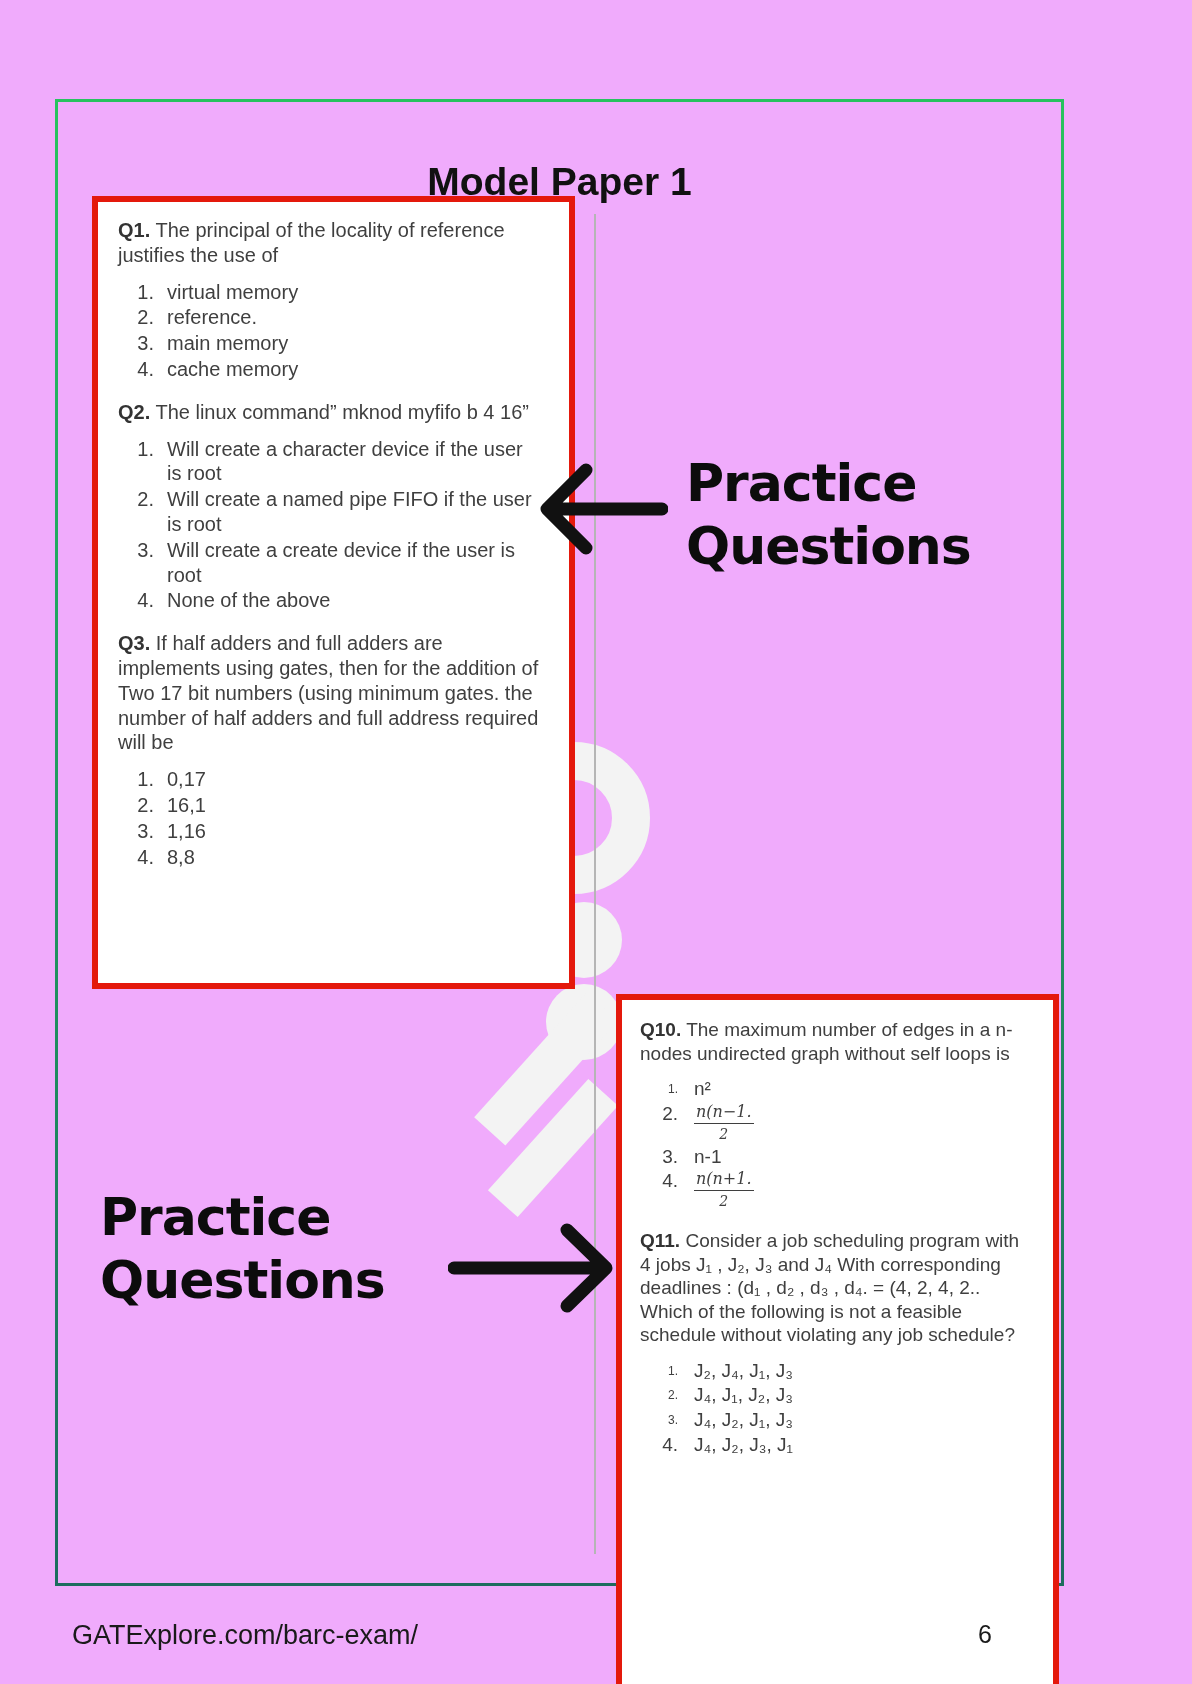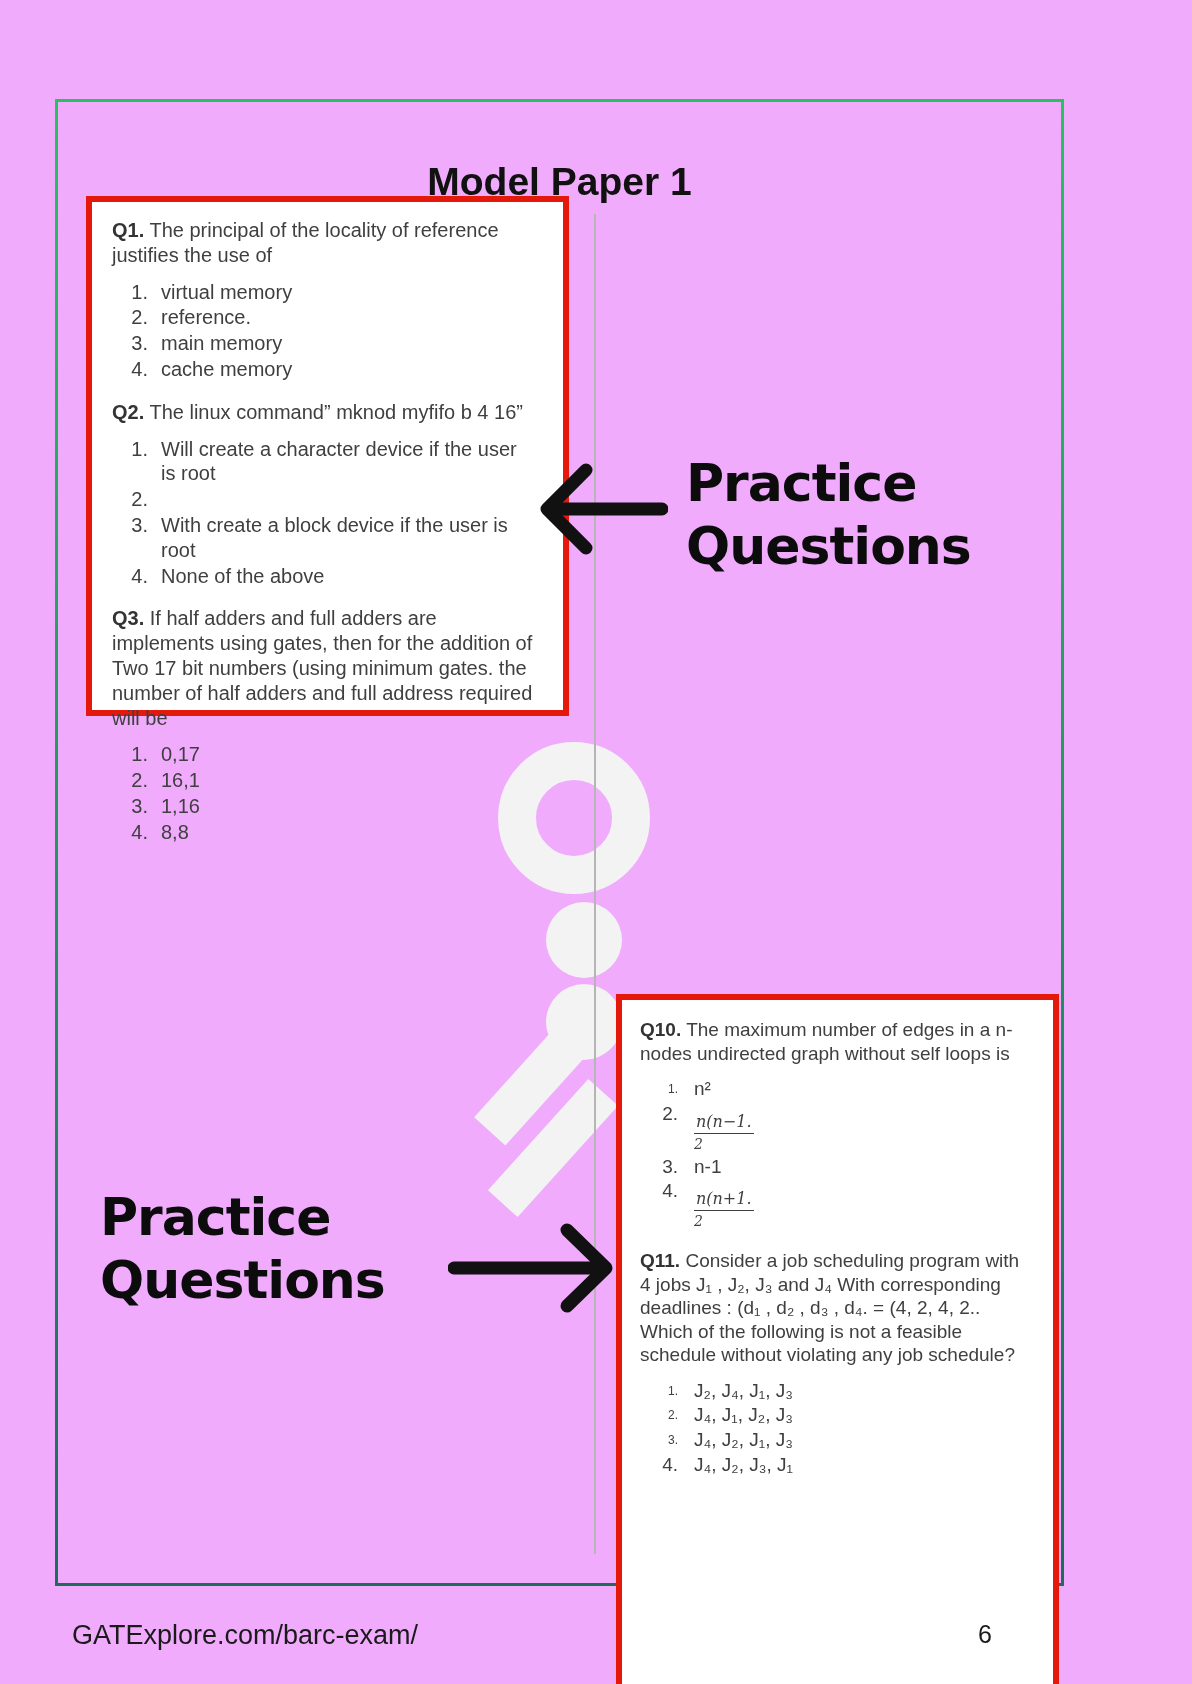--- a/index.html
+++ b/index.html
@@ -28,38 +28,38 @@
     position:absolute; left:55px; top:160px; width:1009px; margin:0; text-align:center;
     font-size:39px; font-weight:bold; color:#111; letter-spacing:0;
   }
 
   .divider { position:absolute; left:594px; top:214px; width:2px; height:1340px; background:#b5b5b5; }
 
   
   .qbox {
     position:absolute; border:6px solid var(--red,#e4190c); background:#fff; box-sizing:border-box;
   }
-  .qbox.left  { left:86px;  top:196px; width:483px; height:520px; padding:12px 20px; font-size:20px; }
+  .qbox.left  { left:92px;  top:196px; width:483px; height:793px; padding:12px 20px; font-size:20px; }
   .qbox.right { left:616px; top:994px; width:443px; height:737px; padding:14px 18px; font-size:19px; }
 
   .qtext { margin:4px 0 12px 0; line-height:1.24; }
   .qlabel { font-weight:bold; color:#333; }
 
   .opts { margin:0 0 18px 0; padding-left:12px; }
   .qbox.right .opts { padding-left:8px; }
   .opt { display:flex; align-items:flex-start; line-height:1.24; margin-bottom:1px; }
   .onum { flex:0 0 24px; text-align:right; margin-right:13px; }
   .qbox.right .onum { flex:0 0 30px; margin-right:16px; }
   .onum.small { font-size:12px; padding-top:5px; }
   .opt-text { max-width:372px; }
   .qbox.right .opt-text { max-width:340px; }
 
   
-  .frac { display:inline-flex; flex-direction:column; align-items:flex-start;
-          font-family:"DejaVu Serif",serif; font-style:italic; line-height:1; margin:12px 0 3px; }
+  .frac { display:inline-flex; flex-direction:column; align-items:center;
+          font-family:"DejaVu Serif",serif; font-style:italic; line-height:1; margin:2px 0 3px; }
   .frac .num { font-size:16px; border-bottom:1.6px solid #3f3f3f; padding:0 2px 3px; }
   .frac .den { font-size:14px; padding-top:3px; }
 
   
   .big-label {
     position:absolute; font-family:"DejaVu Sans",sans-serif; font-weight:bold;
     color:var(--heading,#0c0c0c); font-size:52px; line-height:63px; letter-spacing:-1px;
   }
   .big-label.top-right   { left:686px; top:452px; }
   .big-label.bottom-left { left:100px; top:1186px; }
@@ -112,24 +112,25 @@
     </div>
 
     <p class="qtext"><b class="qlabel">Q2.</b> <span>The linux command” mknod myfifo b 4 16”</span></p>
     <div class="opts">
       <div class="opt">
           <span class="onum">1.</span>
           <span class="opt-text">Will create a character device if the user is root</span>
         </div>
       <div class="opt">
           <span class="onum">2.</span>
-        </div>
-      <div class="opt">
-          <span class="onum">3.</span>
-          <span class="opt-text">With create a block device if the user is root</span>
+          <span class="opt-text">Will create a named pipe FIFO if the user is root</span>
+        </div>
+      <div class="opt">
+          <span class="onum">3.</span>
+          <span class="opt-text">Will create a create device if the user is root</span>
         </div>
       <div class="opt">
           <span class="onum">4.</span>
           <span class="opt-text">None of the above</span>
         </div>
     </div>
 
     <p class="qtext"><b class="qlabel">Q3.</b> <span>If half adders and full adders are implements using gates, then for the addition of Two 17 bit numbers (using minimum gates. the number  of half adders and full address required will be</span></p>
     <div class="opts">
       <div class="opt">

